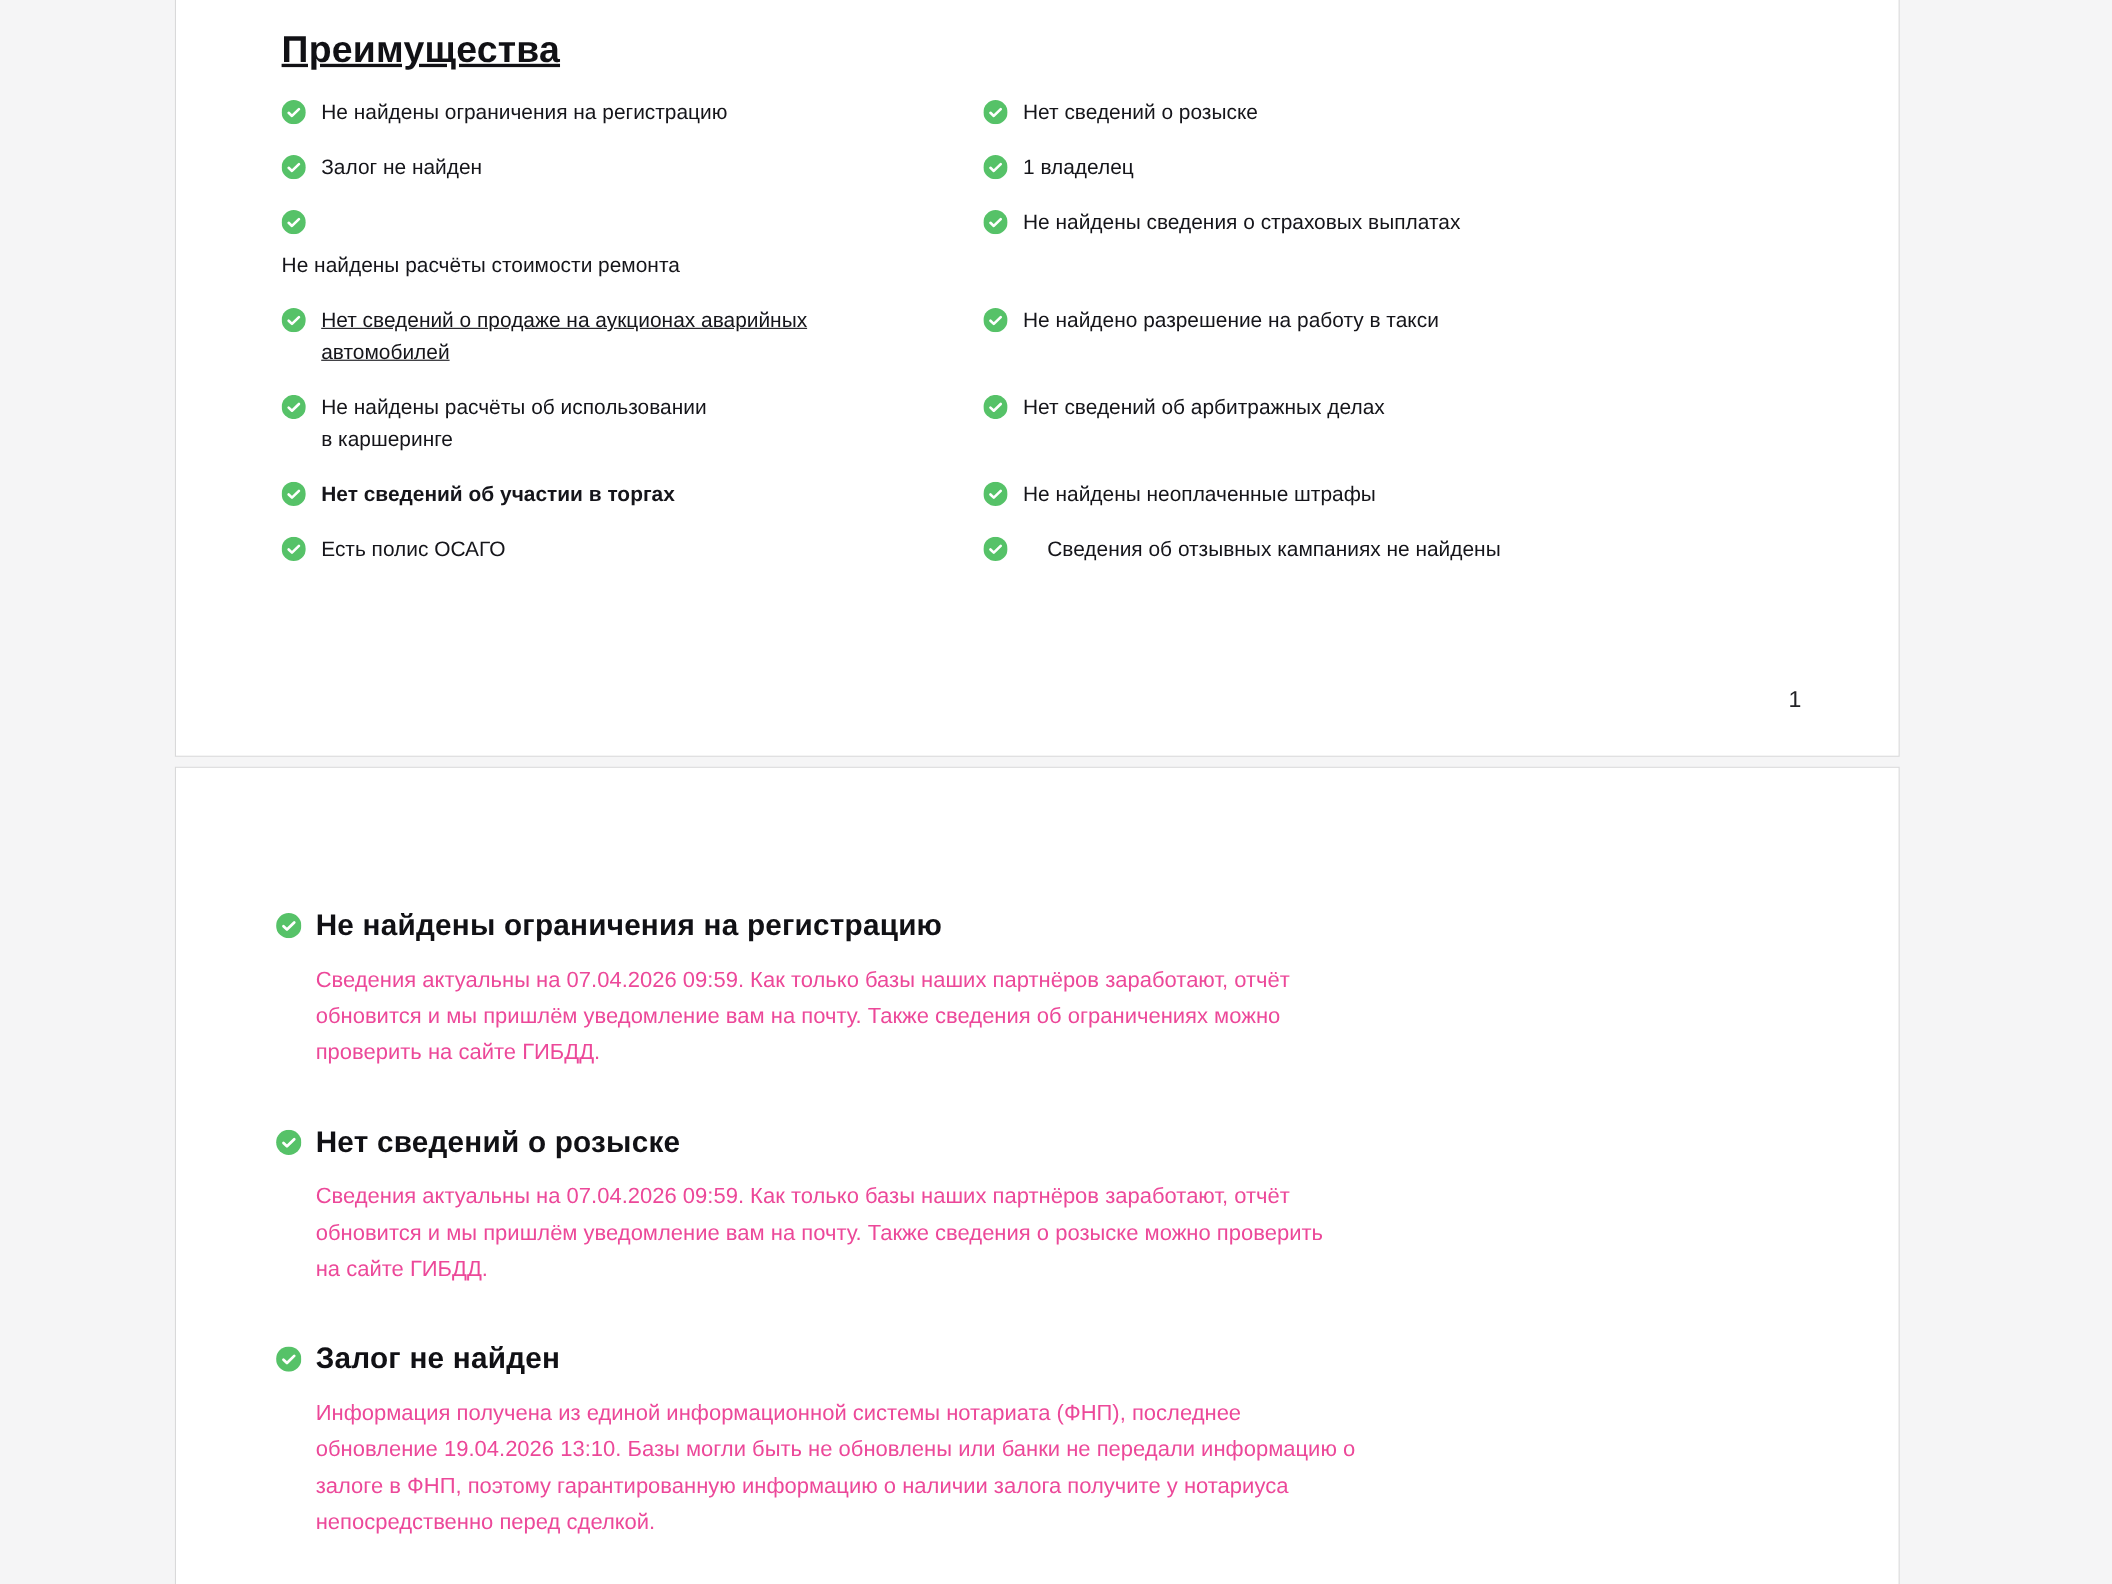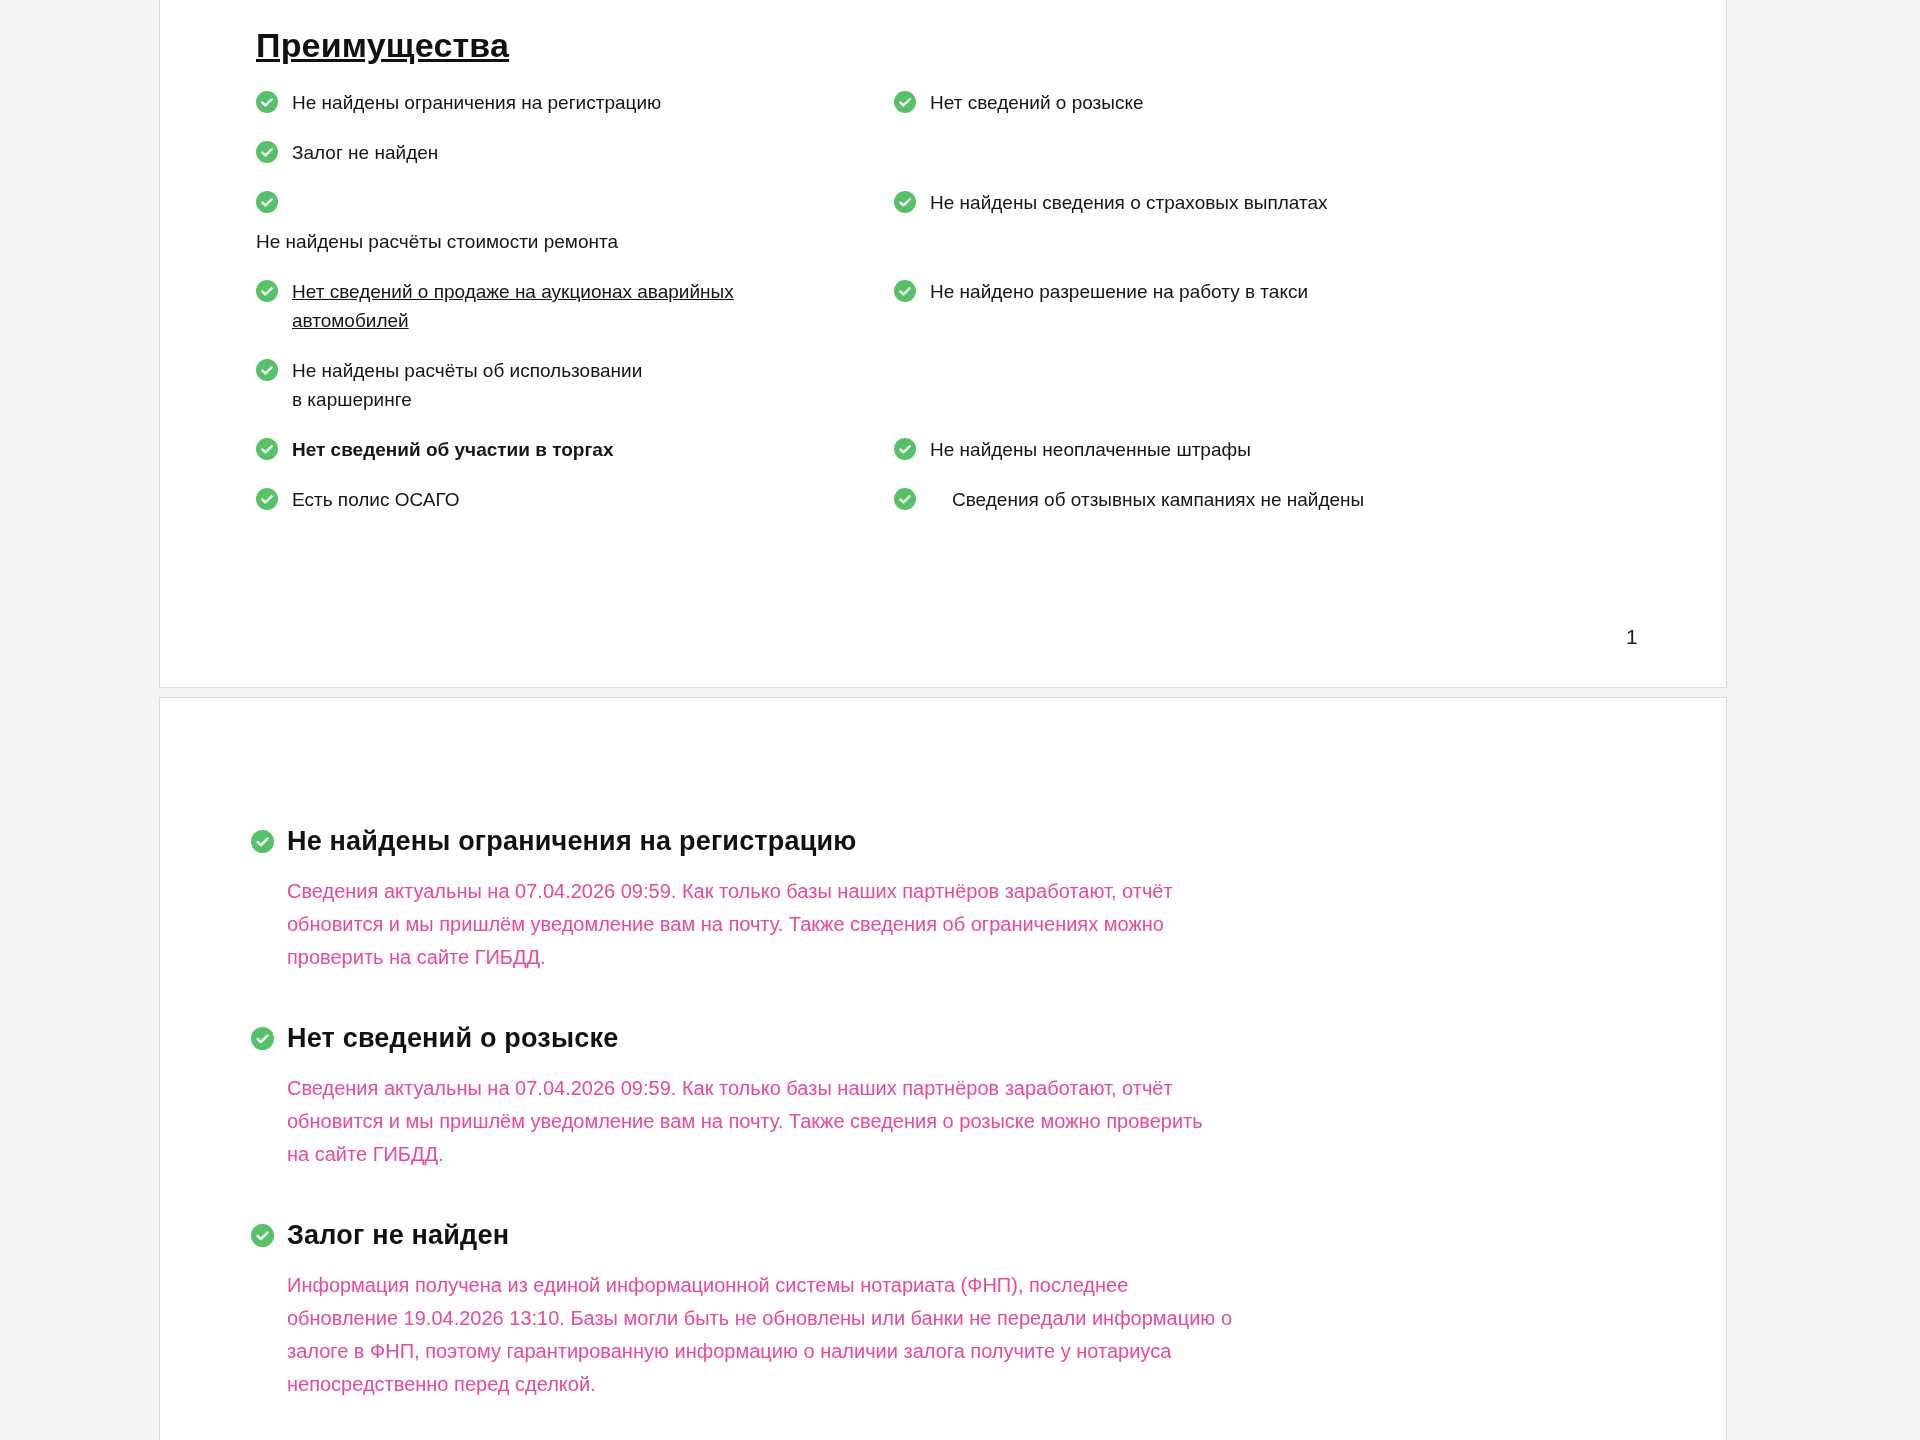--- a/index.html
+++ b/index.html
@@ -135,20 +135,29 @@
   </div>
       <div class="adv-item" style="grid-area: 2 / 1;">
         <span class="check">
     <svg viewBox="0 0 24 24" aria-hidden="true">
       <circle cx="12" cy="12" r="12" fill="var(--check-green)"></circle>
       <path d="M7 12.6l3.3 3.1L17.2 9" fill="none" stroke="#ffffff" stroke-width="2.6" stroke-linecap="round" stroke-linejoin="round"></path>
     </svg>
   </span>
     <span class="adv-label">Залог не найден</span>
   </div>
+      <div class="adv-item" style="grid-area: 2 / 2;">
+        <span class="check">
+    <svg viewBox="0 0 24 24" aria-hidden="true">
+      <circle cx="12" cy="12" r="12" fill="var(--check-green)"></circle>
+      <path d="M7 12.6l3.3 3.1L17.2 9" fill="none" stroke="#ffffff" stroke-width="2.6" stroke-linecap="round" stroke-linejoin="round"></path>
+    </svg>
+  </span>
+    <span class="adv-label">1 владелец</span>
+  </div>
       <div class="adv-item" style="grid-area: 3 / 1; flex-direction: column;">
         <span class="check">
     <svg viewBox="0 0 24 24" aria-hidden="true">
       <circle cx="12" cy="12" r="12" fill="var(--check-green)"></circle>
       <path d="M7 12.6l3.3 3.1L17.2 9" fill="none" stroke="#ffffff" stroke-width="2.6" stroke-linecap="round" stroke-linejoin="round"></path>
     </svg>
   </span>
     <span class="adv-label">Не найдены расчёты стоимости ремонта</span>
   </div>
       <div class="adv-item" style="grid-area: 3 / 2;">
@@ -181,20 +190,29 @@
   </div>
       <div class="adv-item" style="grid-area: 5 / 1;">
         <span class="check">
     <svg viewBox="0 0 24 24" aria-hidden="true">
       <circle cx="12" cy="12" r="12" fill="var(--check-green)"></circle>
       <path d="M7 12.6l3.3 3.1L17.2 9" fill="none" stroke="#ffffff" stroke-width="2.6" stroke-linecap="round" stroke-linejoin="round"></path>
     </svg>
   </span>
     <span class="adv-label">Не найдены расчёты об использовании
 в каршеринге</span>
+  </div>
+      <div class="adv-item" style="grid-area: 5 / 2;">
+        <span class="check">
+    <svg viewBox="0 0 24 24" aria-hidden="true">
+      <circle cx="12" cy="12" r="12" fill="var(--check-green)"></circle>
+      <path d="M7 12.6l3.3 3.1L17.2 9" fill="none" stroke="#ffffff" stroke-width="2.6" stroke-linecap="round" stroke-linejoin="round"></path>
+    </svg>
+  </span>
+    <span class="adv-label">Нет сведений об арбитражных делах</span>
   </div>
       <div class="adv-item" style="grid-area: 6 / 1; font-weight: bold;">
         <span class="check">
     <svg viewBox="0 0 24 24" aria-hidden="true">
       <circle cx="12" cy="12" r="12" fill="var(--check-green)"></circle>
       <path d="M7 12.6l3.3 3.1L17.2 9" fill="none" stroke="#ffffff" stroke-width="2.6" stroke-linecap="round" stroke-linejoin="round"></path>
     </svg>
   </span>
     <span class="adv-label">Нет сведений об участии в торгах</span>
   </div>

